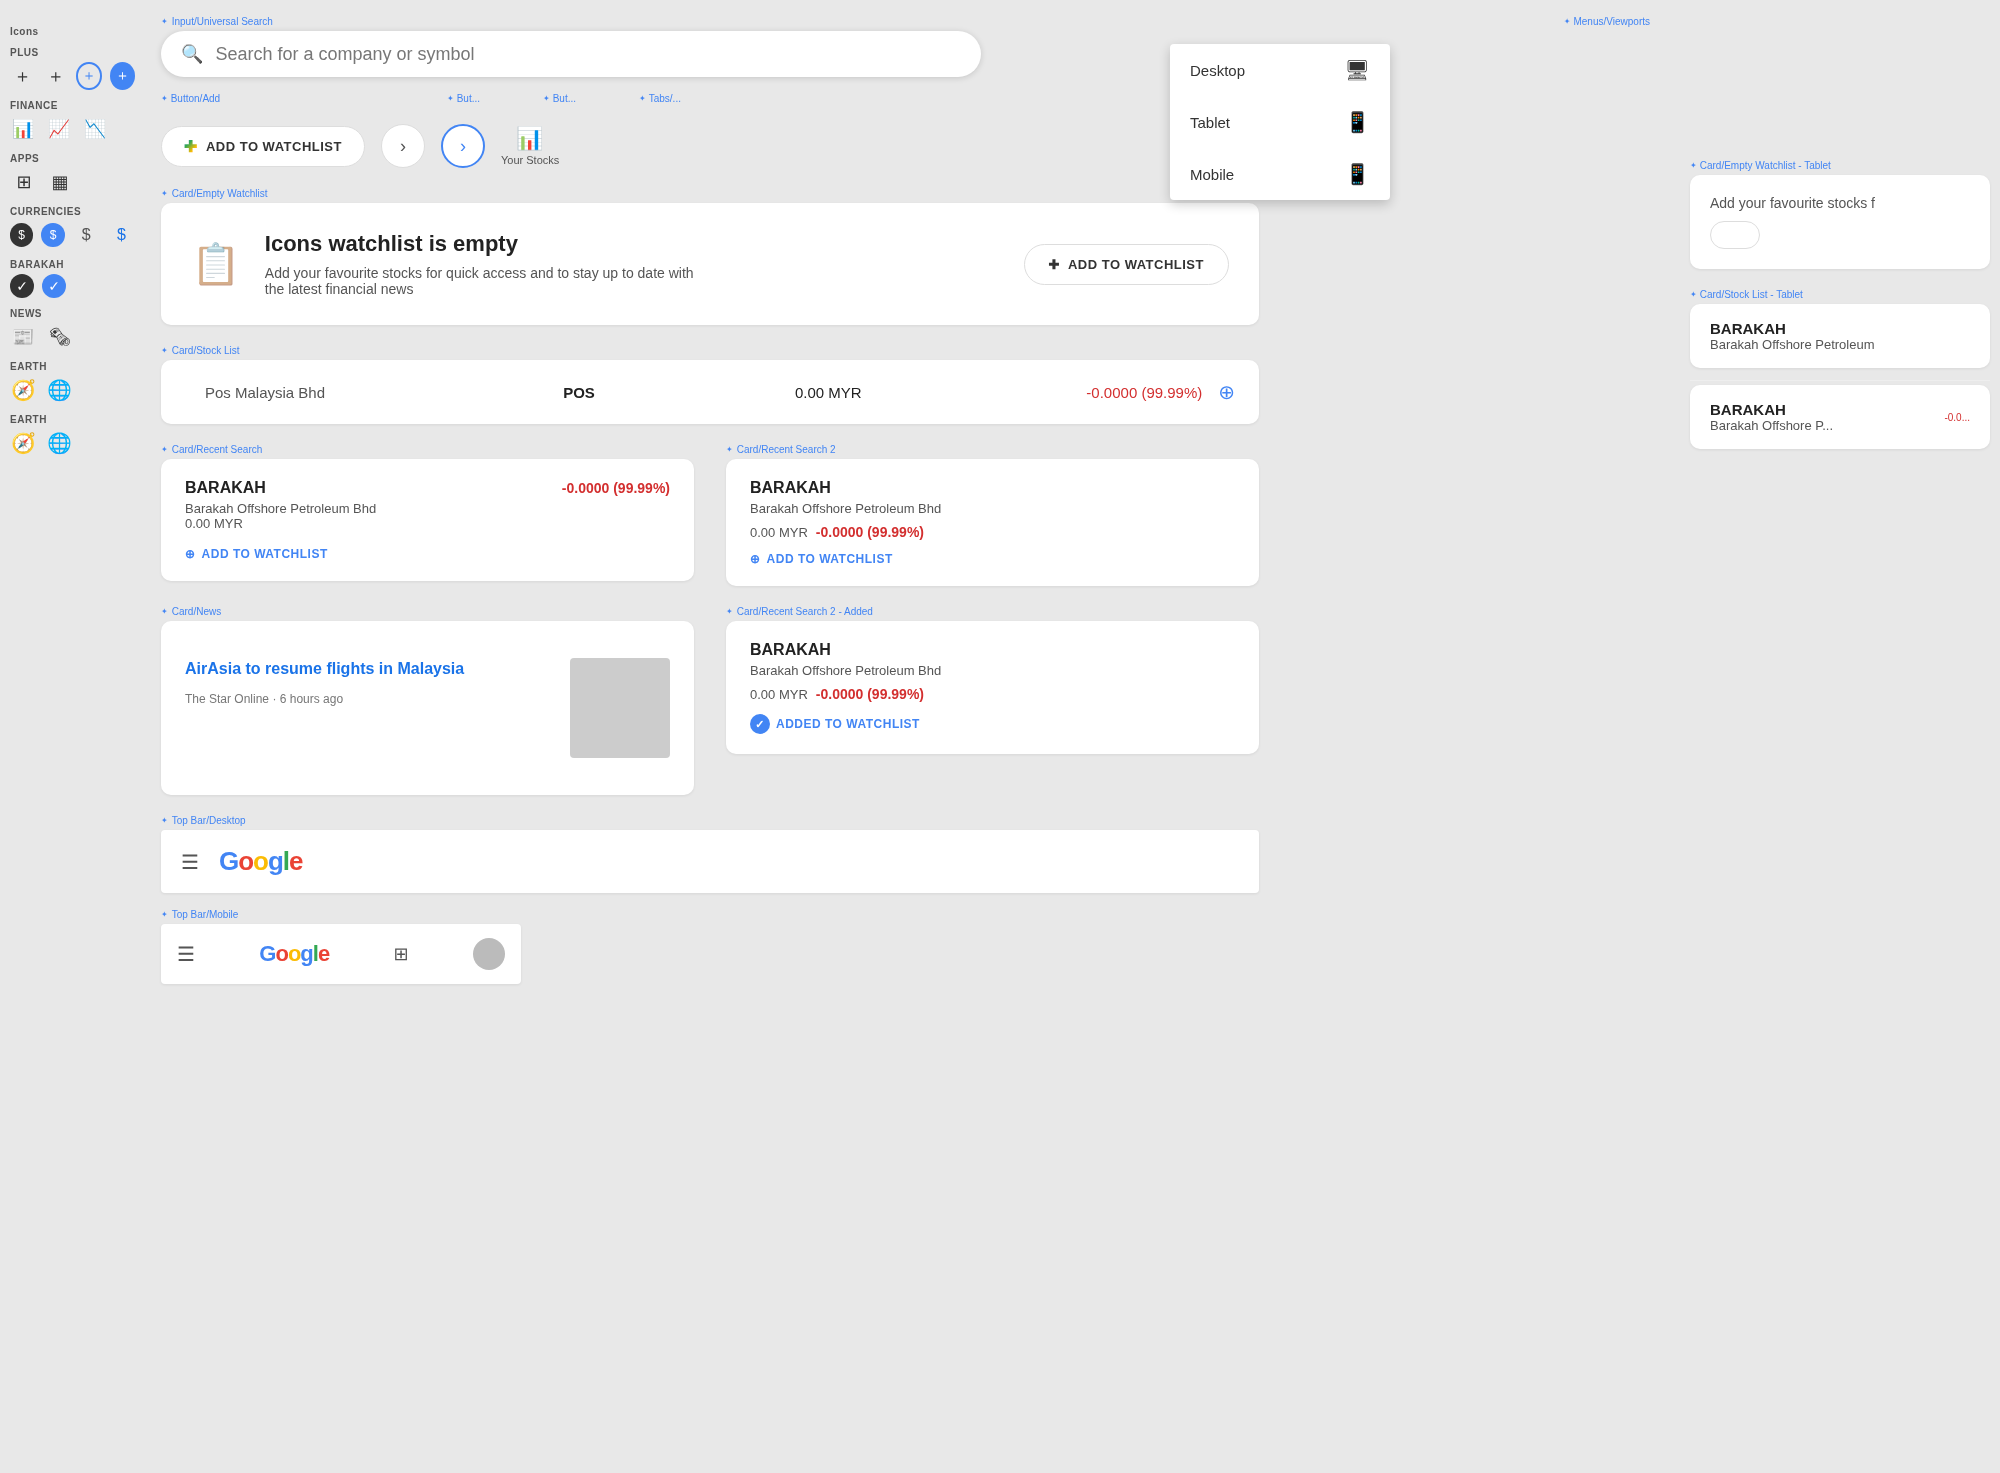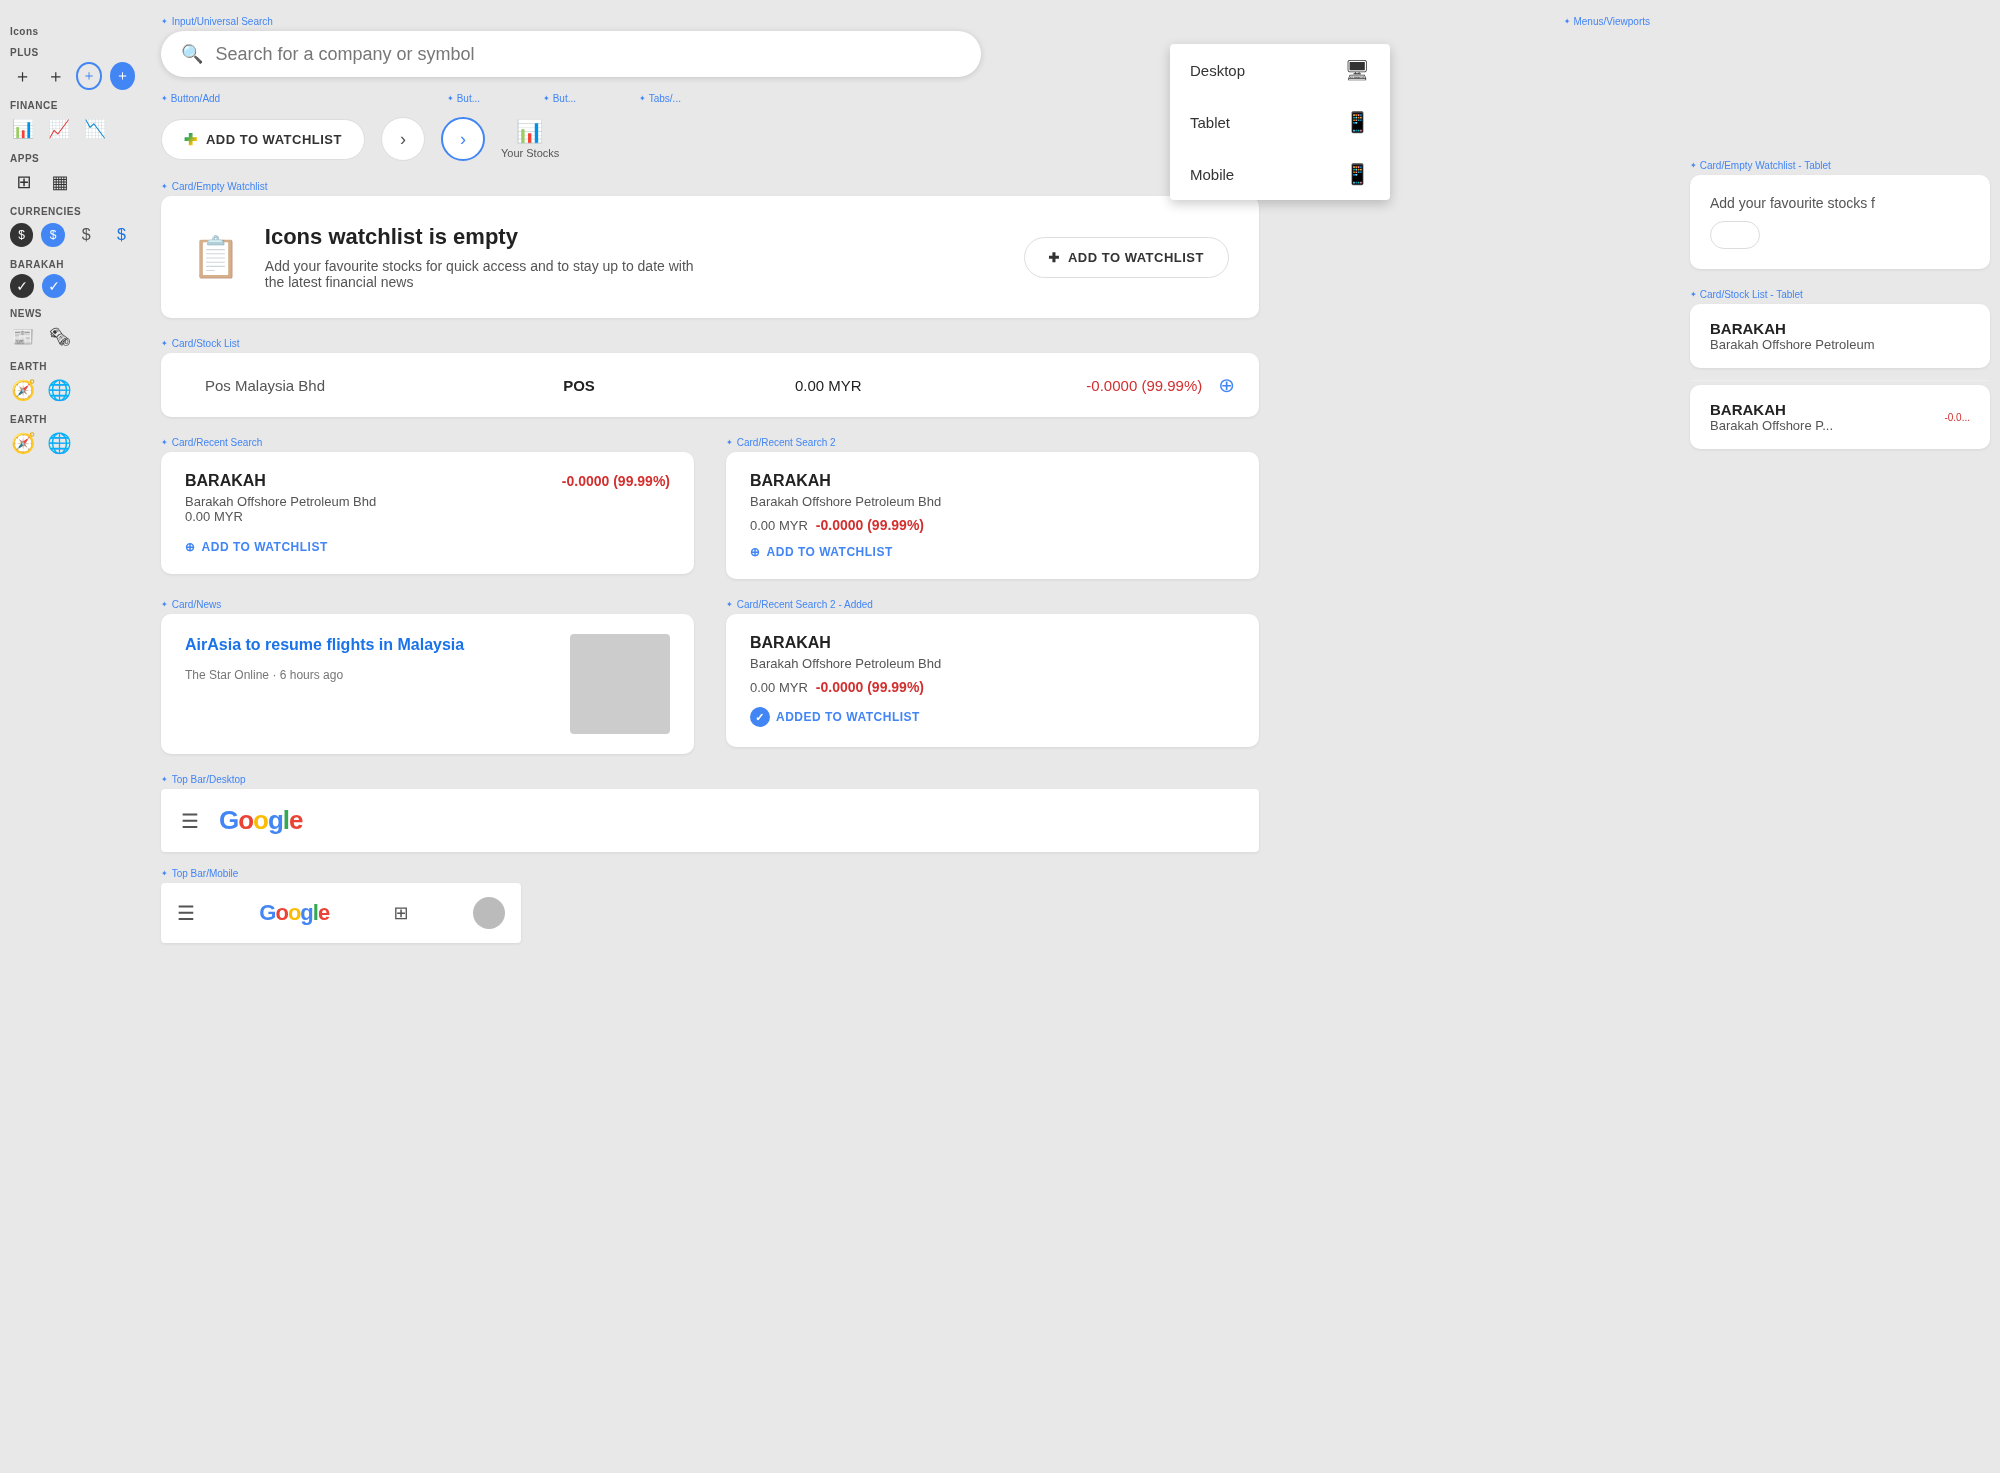--- a/index.html
+++ b/index.html
@@ -166,21 +166,21 @@
       font-size: 11px;
       color: #555;
       margin-top: 2px;
     }
 
     
     .button-row-annotations {
       display: flex;
       align-items: flex-start;
       gap: 16px;
-      margin-bottom: 13px;
+      margin-bottom: 20px;
     }
     .btn-annotation {
       font-size: 10px;
       color: #4285f4;
       display: flex;
       align-items: center;
       gap: 3px;
     }
     .btn-annotation::before {
       content: '✦';
@@ -356,21 +356,21 @@
       align-items: center;
       justify-content: center;
       color: white;
       font-size: 11px;
     }
 
     
     .card-news {
       background: white;
       border-radius: 10px;
-      padding: 20px 24px;
+      padding: 37px 24px;
       box-shadow: 0 1px 3px rgba(0,0,0,0.08);
       display: flex;
       justify-content: space-between;
       overflow: hidden;
     }
     .news-content {
       flex: 1;
       padding-right: 16px;
     }
     .news-title {

